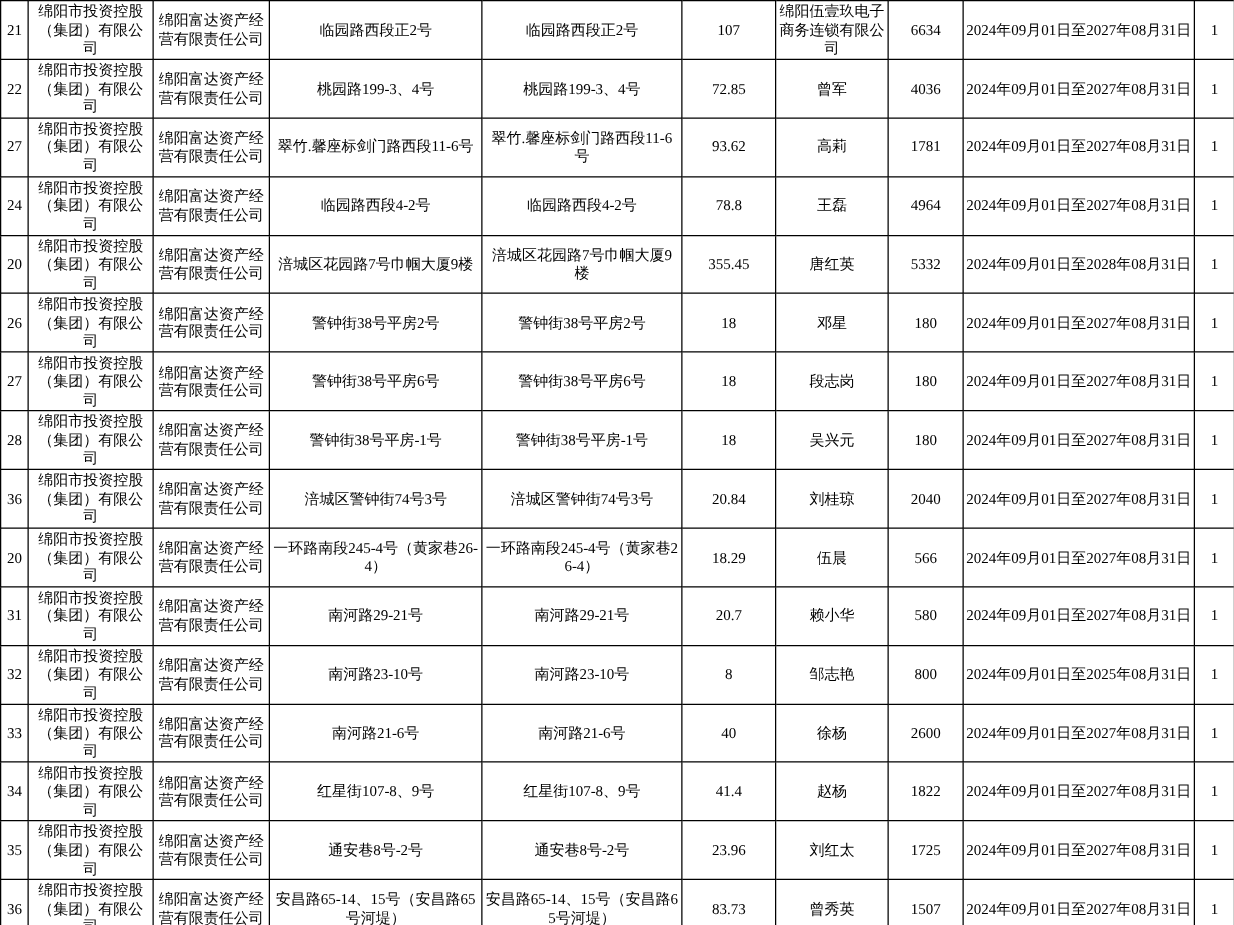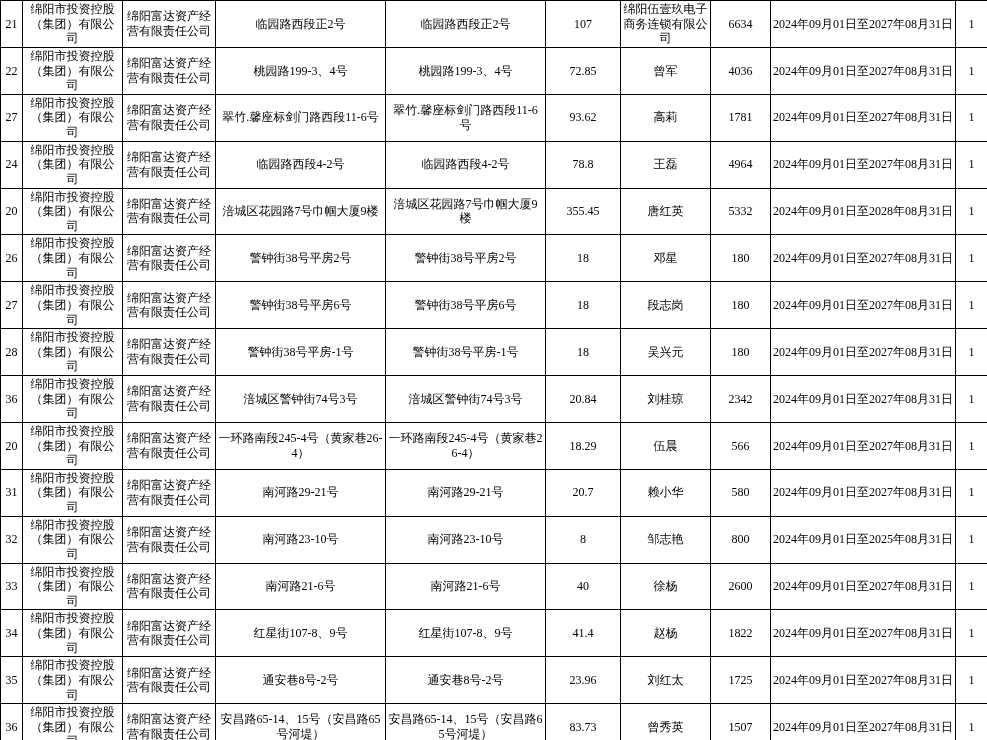--- a/index.html
+++ b/index.html
@@ -158,21 +158,21 @@
     <td class="c-center">1</td>
   </tr>
       <tr>
     <td class="c-center">36</td>
     <td class="c-center">绵阳市投资控股（集团）有限公司</td>
     <td class="c-center">绵阳富达资产经营有限责任公司</td>
     <td class="c-left">涪城区警钟街74号3号</td>
     <td class="c-left">涪城区警钟街74号3号</td>
     <td class="c-center">20.84</td>
     <td class="c-center">刘桂琼</td>
-    <td class="c-center">2342</td>
+    <td class="c-center">2040</td>
     <td class="c-term">2024年09月01日至2027年08月31日</td>
     <td class="c-center">1</td>
   </tr>
       <tr>
     <td class="c-center">20</td>
     <td class="c-center">绵阳市投资控股（集团）有限公司</td>
     <td class="c-center">绵阳富达资产经营有限责任公司</td>
     <td class="c-left">一环路南段245-4号（黄家巷26-4）</td>
     <td class="c-left">一环路南段245-4号（黄家巷26-4）</td>
     <td class="c-center">18.29</td>

